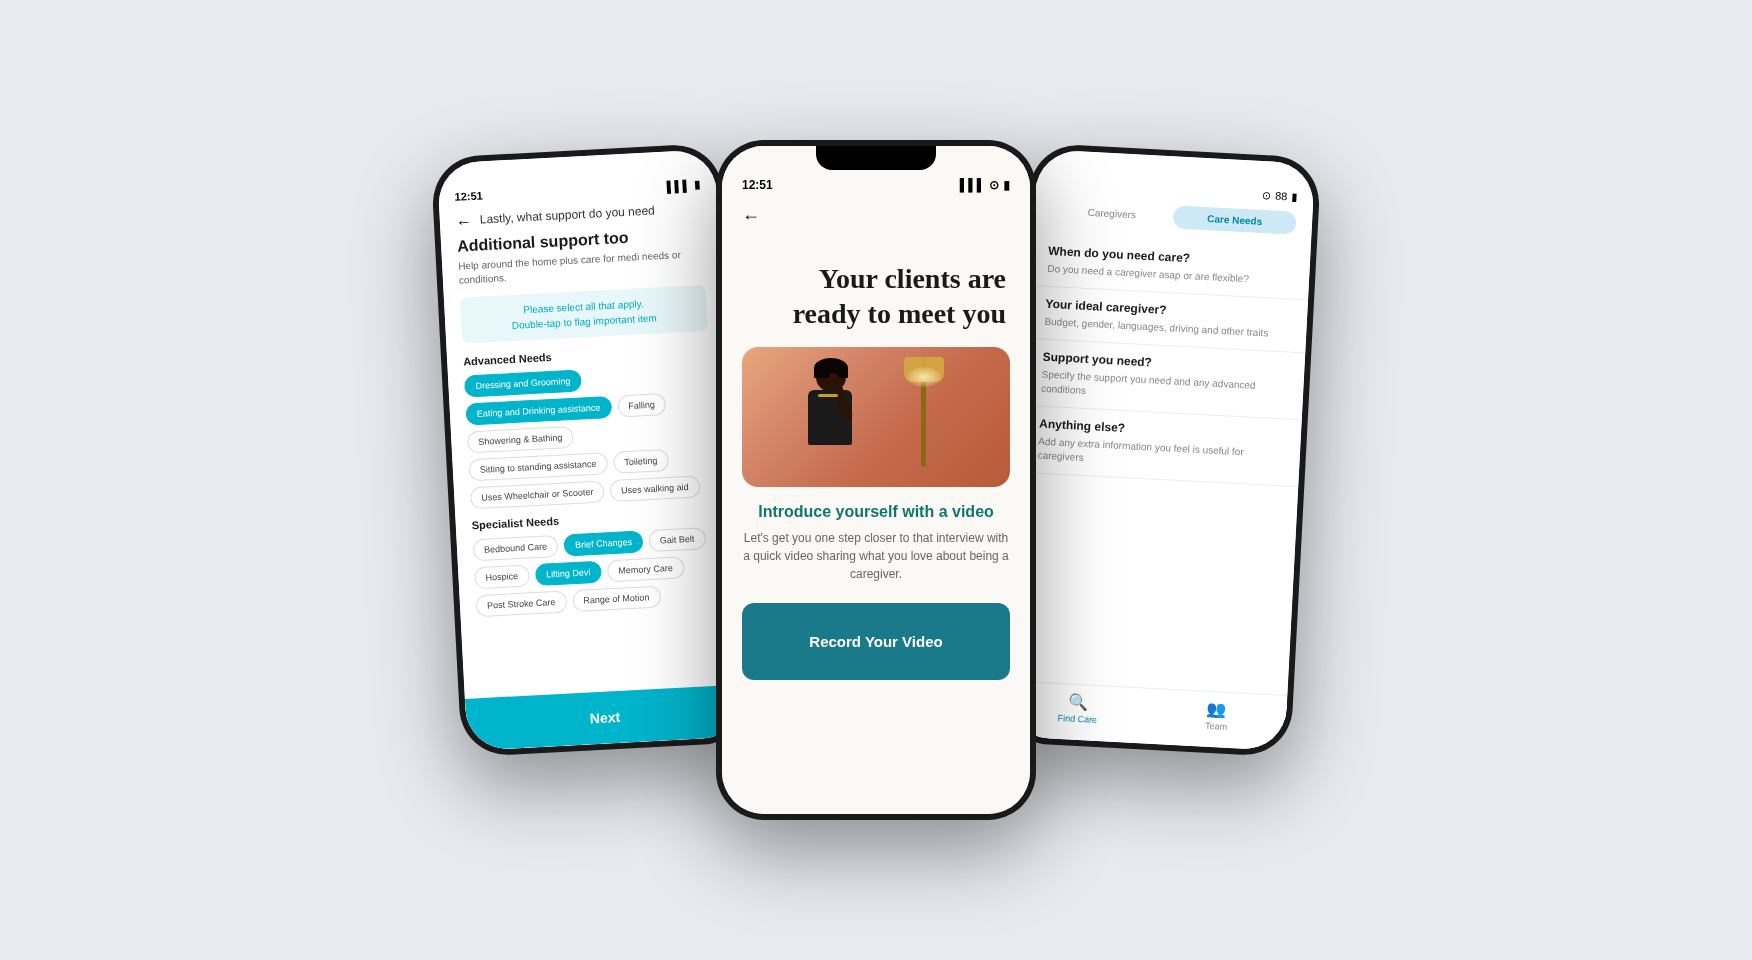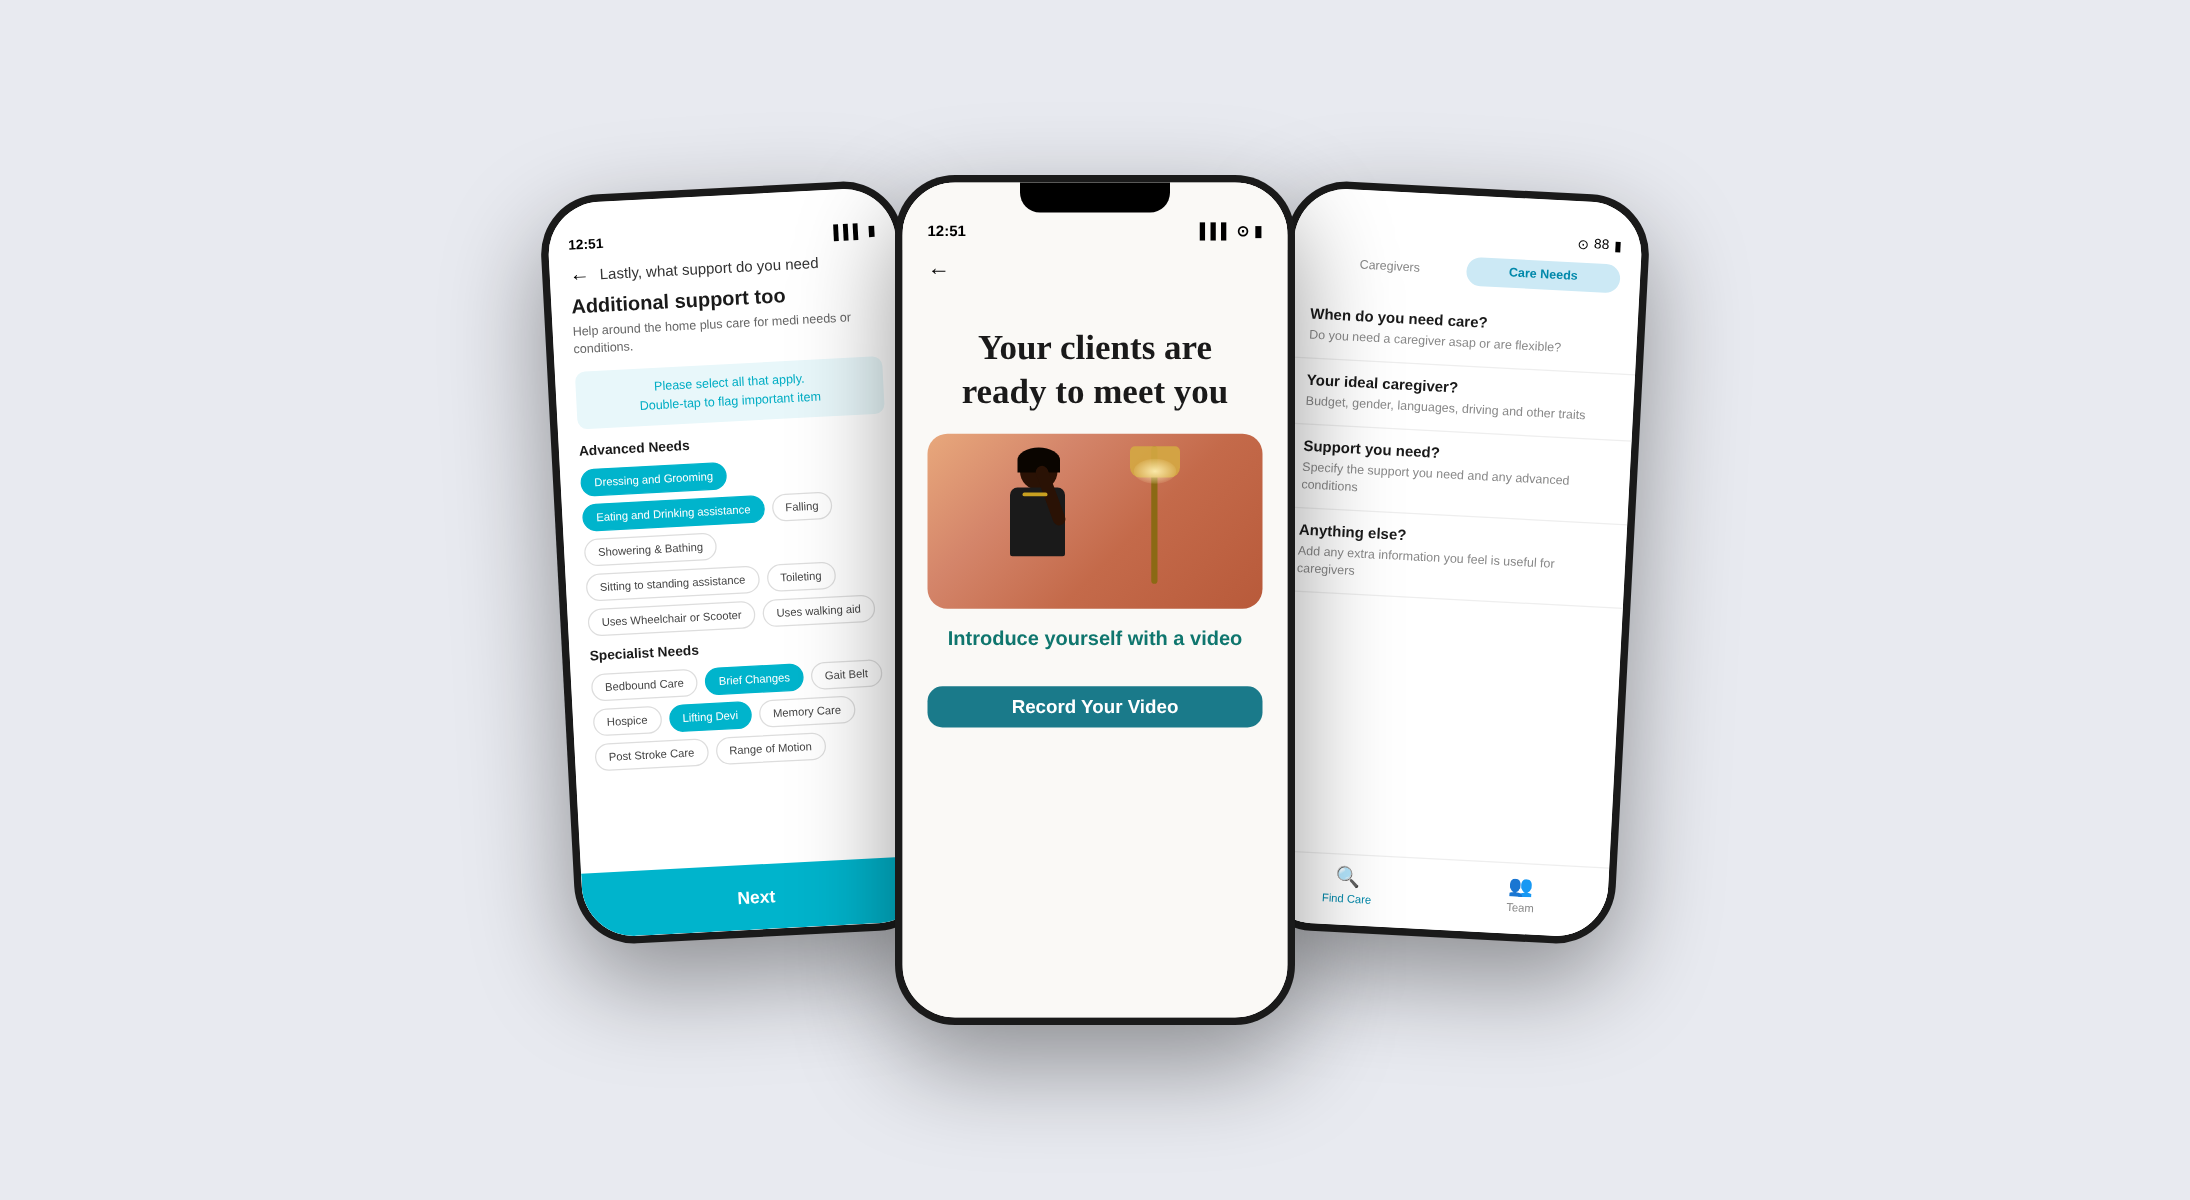--- a/index.html
+++ b/index.html
@@ -232,21 +232,21 @@
     }
 
     .center-header {
       padding: 4px 20px 16px;
       display: flex;
       align-items: center;
     }
 
     .center-title-section {
       padding: 20px 24px 16px;
-      text-align: center;
+      text-align: right;
     }
 
     .center-title-section h1 {
       font-size: 28px;
       font-weight: 700;
       color: #1a1a1a;
       line-height: 1.25;
       font-family: Georgia, serif;
     }
 
@@ -278,21 +278,21 @@
       font-size: 12px;
       color: #666;
       line-height: 1.5;
     }
 
     .record-btn {
       margin: 8px 20px;
       background: #1a7a8a;
       color: #fff;
       text-align: center;
-      padding: 8px;
+      padding: 30px;
       border-radius: 12px;
       font-size: 15px;
       font-weight: 600;
     }
 
     .center-bottom-bar {
       margin-top: auto;
       background: #e8e6e0;
       padding: 14px;
       text-align: center;
@@ -491,20 +491,21 @@
             <div style="position:absolute; left:22px; top:38px; width:44px; height:55px; background:#1a1a1a; border-radius:6px 6px 2px 2px;"></div>
 
             <div style="position:absolute; left:58px; top:18px; width:10px; height:50px; background:#2a1205; border-radius:5px; transform:rotate(-20deg); transform-origin: bottom;"></div>
 
             <div style="position:absolute; left:32px; top:42px; width:20px; height:3px; background:#c8a020; border-radius:2px;"></div>
           </div>
         </div>
 
         <div class="center-intro-section">
           <h2>Introduce yourself with a video</h2>
+          <p>Let's get you one step closer to that interview with a quick video sharing what you love about being a caregiver.</p>
         </div>
 
         <div class="record-btn">Record Your Video</div>
 
       </div>
     </div>
   </div>
 
   <div class="phone phone-right">
     <div class="phone-inner">

